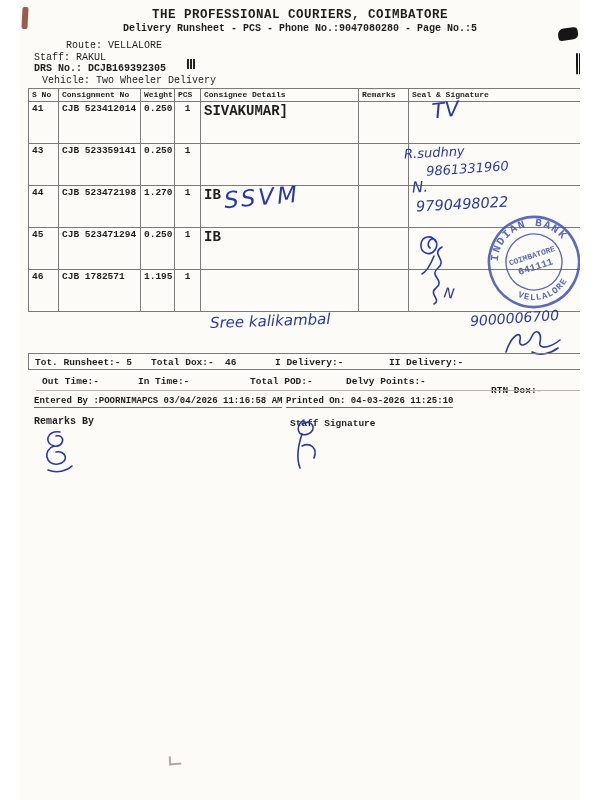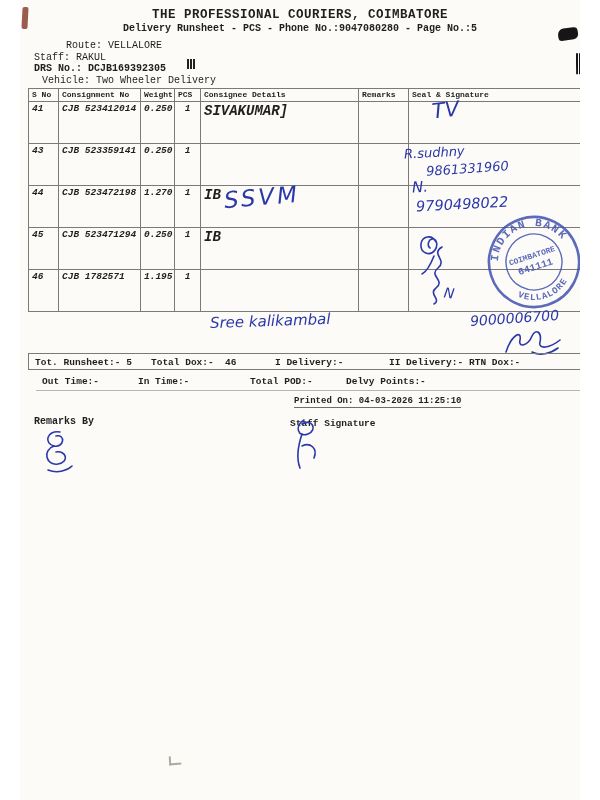--- a/index.html
+++ b/index.html
@@ -21,21 +21,21 @@
   .rs-box {
     left:355px; top:37px; width:237px; height:30px;
     border-left:1px solid #8f8f8f; border-bottom:1px solid #8f8f8f; border-top:1px solid #c9c6c0;
     font-size:10px; font-weight:bold;
   }
   .rs-box > div { padding-left:6px; line-height:14px; white-space:pre; }
 
   table.run { position:absolute; left:8px; top:88px; border-collapse:collapse; table-layout:fixed; width:584px; }
   .run th, .run td { border:1px solid var(--line,#7a7a7a); font-weight:bold; vertical-align:top; padding:1px 3px; overflow:hidden; }
   .run th { font-size:8px; text-align:left; height:13px; font-weight:bold; }
-  .run td { font-size:9.5px; height:42px; white-space:pre;font-style:italic; }
+  .run td { font-size:9.5px; height:42px; white-space:pre; }
   .run td.consignee { font-size:14px; }
   .run td.pcs { text-align:center; }
 
   .totals-box {
     left:8px; top:353px; width:584px; height:17px;
     border:1px solid var(--line,#7a7a7a);
     font-size:9.5px; font-weight:bold;text-align:right;
   }
   .totals-box span { position:absolute; top:3px; white-space:pre; }
 
@@ -200,31 +200,32 @@
       <text x="56" y="52" font-size="8" font-weight="bold" fill="currentColor" text-anchor="middle">COIMBATORE</text>
       <text x="56" y="64" font-size="10" font-weight="bold" fill="currentColor" text-anchor="middle">641111</text>
     </g>
   </svg>
 
   <div class="abs totals-box">
     <span style="left:6px;">Tot. Runsheet:- 5</span>
     <span style="left:122px;" class="pre">Total Dox:-  46</span>
     <span style="left:246px;">I Delivery:-</span>
     <span style="left:360px;">II Delivery:-</span>
-    <span style="left:440px;">RTN Dox:-</span>
+    <span style="left:462px;margin-top:28px;">RTN Dox:-</span>
   </div>
 
   <div class="abs times-row">
     <span style="left:6px;">Out Time:-</span>
     <span style="left:102px;">In Time:-</span>
     <span style="left:214px;">Total POD:-</span>
     <span style="left:310px;">Delvy Points:-</span>
   </div>
 
-  <div class="abs audit" style="left:274px;top:396px;">Printed On: 04-03-2026 11:25:10</div>
+  <div class="abs audit" style="left:14px;top:396px;">Entered By :POORNIMAPCS 03/04/2026 11:16:58 AM</div>
+  <div class="abs audit" style="left:266px;top:396px;">Printed On: 04-03-2026 11:25:10</div>
 
   <div class="abs sig-label" style="left:14px;top:416px;">Remarks By</div>
   <div class="abs sig-label" style="left:270px;top:418px;font-size:9.5px;">Staff Signature</div>
 
   <svg class="scribble" style="left:18px;top:426px;" width="46" height="48" viewBox="0 0 46 48">
     <path d="M22 6 C8 4 6 18 16 20 C26 22 28 8 18 10"></path>
     <path d="M16 20 C4 24 8 40 20 38 C32 36 28 24 18 26"></path>
     <path d="M10 44 C20 48 30 44 34 40"></path>
   </svg>
   <svg class="scribble" style="left:268px;top:416px;" width="40" height="54" viewBox="0 0 40 54">

